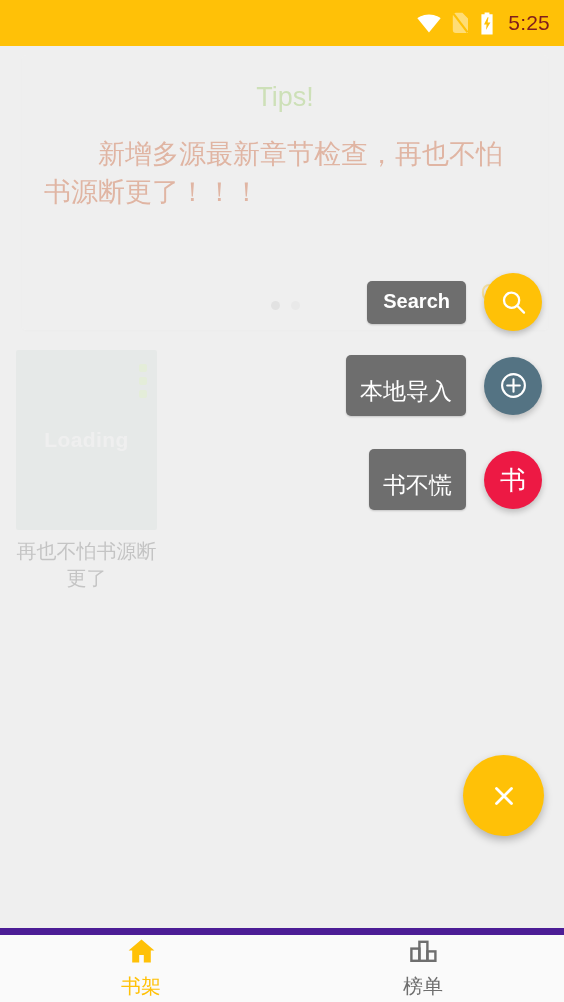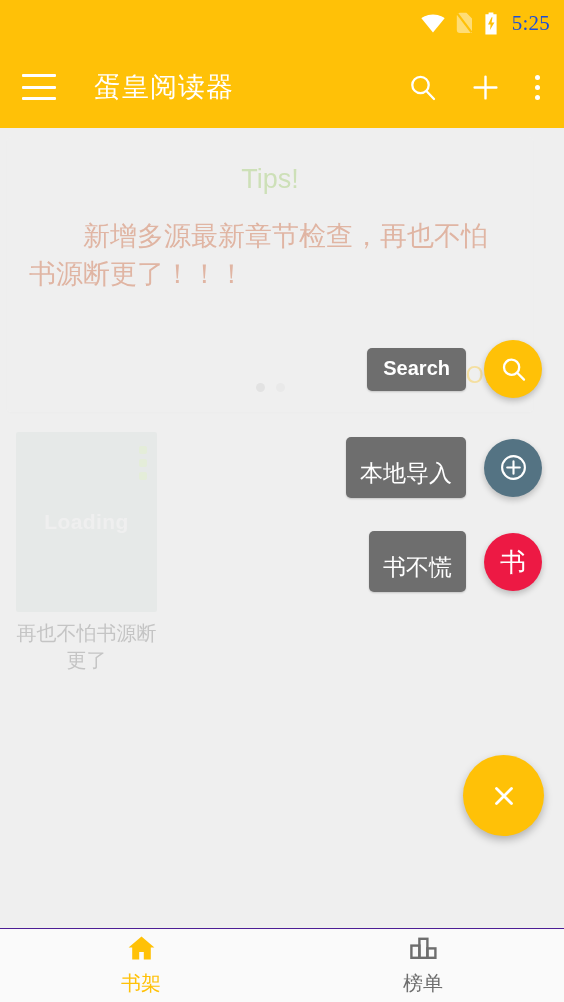--- a/index.html
+++ b/index.html
@@ -23,26 +23,25 @@
     background: #ffc107;
     display: flex;
     align-items: center;
     justify-content: flex-end;
     padding-right: 14px;
     gap: 11px;
     flex: 0 0 auto;
   }
   .sb-icon { display: flex; align-items: center; }
   .sb-time {
-    color: #1d4ed8;
+    color: #7f1d1d;
     font-size: 21px;
     letter-spacing: .2px;
     font-weight: 400;
     margin-left: 3px;
-    font-family: Liberation Serif, serif;
   }
 
   
   .appbar {
     height: 82px;
     background: #ffc107;
     display: flex;
     align-items: center;
     padding: 0 18px 0 22px;
     flex: 0 0 auto;
@@ -77,21 +76,21 @@
   .content {
     position: relative;
     flex: 1 1 auto;
     overflow: hidden;
     background: #efefef;
   }
 
   
   .tips-card {
     position: absolute;
-    left: 7px; top: 9px;
+    left: 22px; top: 9px;
     width: 526px; height: 275px;
     background: #f2f2f2;
     border-radius: 4px;
     box-shadow: 0 1px 3px rgba(0,0,0,.045);
     opacity: .33;
   }
   .tips-title {
     text-align: center;
     color: #8bc34a;
     font-size: 27px;
@@ -219,21 +218,21 @@
     box-shadow: 0 4px 9px rgba(0,0,0,.26);
     pointer-events: auto;
     cursor: pointer;
   }
 
   
   .bottomnav {
     flex: 0 0 auto;
     height: 74px;
     background: #fafafa;
-    border-top: 1px solid #4c1d95;
+    border-top: 7px solid #4c1d95;
     display: flex;
     align-items: center;
     z-index: 4;
   }
   .navitem {
     flex: 1 1 0;
     display: flex;
     flex-direction: column;
     align-items: center;
     justify-content: center;
@@ -263,48 +262,20 @@
     </span>
     <span class="sb-icon">
       <svg width="14" height="23" viewBox="0 0 14 23">
         <path d="M4.6 0.6h4.8V2.2H12.6V22.4H1.4V2.2H4.6Z" fill="#ffffff"></path>
         <path d="M7.6 5.2 4 12.4h2.6l-0.6 5.6L10.4 10.6H7.6l0.9-5.4Z" fill="#ffc107"></path>
       </svg>
     </span>
     <span class="sb-time">5:25</span>
   </div>
 
-  <div class="appbar">
-    <div class="hamburger">
-      <i></i>
-        <i></i>
-        <i></i>
-    </div>
-    <div class="app-title">蛋皇阅读器</div>
-    <div class="appbar-actions">
-      <span class="abtn">
-        <svg width="29" height="29" viewBox="0 0 29 29">
-          <circle cx="12.5" cy="12" r="8.2" stroke="#ffffff" stroke-width="2.3" fill="none"></circle>
-          <path d="M18.6 18.2 26 26" stroke="#ffffff" stroke-width="2.3" stroke-linecap="round" fill="none"></path>
-        </svg>
-      </span>
-      <span class="abtn">
-        <svg width="29" height="29" viewBox="0 0 29 29">
-          <path d="M14.5 3.6V25.4M3.6 14.5H25.4" stroke="#ffffff" stroke-width="2.4" stroke-linecap="round"></path>
-        </svg>
-      </span>
-      <span class="abtn">
-        <span class="dots-v">
-            <i></i>
-            <i></i>
-            <i></i>
-          </span>
-      </span>
-    </div>
-  </div>
 
   <div class="content">
 
     <div class="tips-card">
       <div class="tips-title">Tips!</div>
       <div class="tips-body">新增多源最新章节检查，再也不怕书源断更了！！！</div>
       <div class="tips-foot">
         <div class="tips-dots">
           <i></i>
           <i class="off"></i>
@@ -322,21 +293,21 @@
               <i></i>
               <i></i>
           </span>
         </div>
         <div class="book-title">再也不怕书源断更了</div>
       </div>
     </div>
 
     <div class="fab-layer">
 
-      <div class="fab-row" style="top:212px;">
+      <div class="fab-row" style="top:227px;">
         <span class="fab-label">Search</span>
         <span class="mini-fab" style="background:#ffc107;">
           <svg width="27" height="27" viewBox="0 0 27 27">
             <circle cx="11.6" cy="11.2" r="7.6" stroke="#ffffff" stroke-width="2.3" fill="none"></circle>
             <path d="M17.2 16.8 24 23.6" stroke="#ffffff" stroke-width="2.3" stroke-linecap="round" fill="none"></path>
           </svg>
         </span>
       </div>
 
       <div class="fab-row" style="top:309px;">

